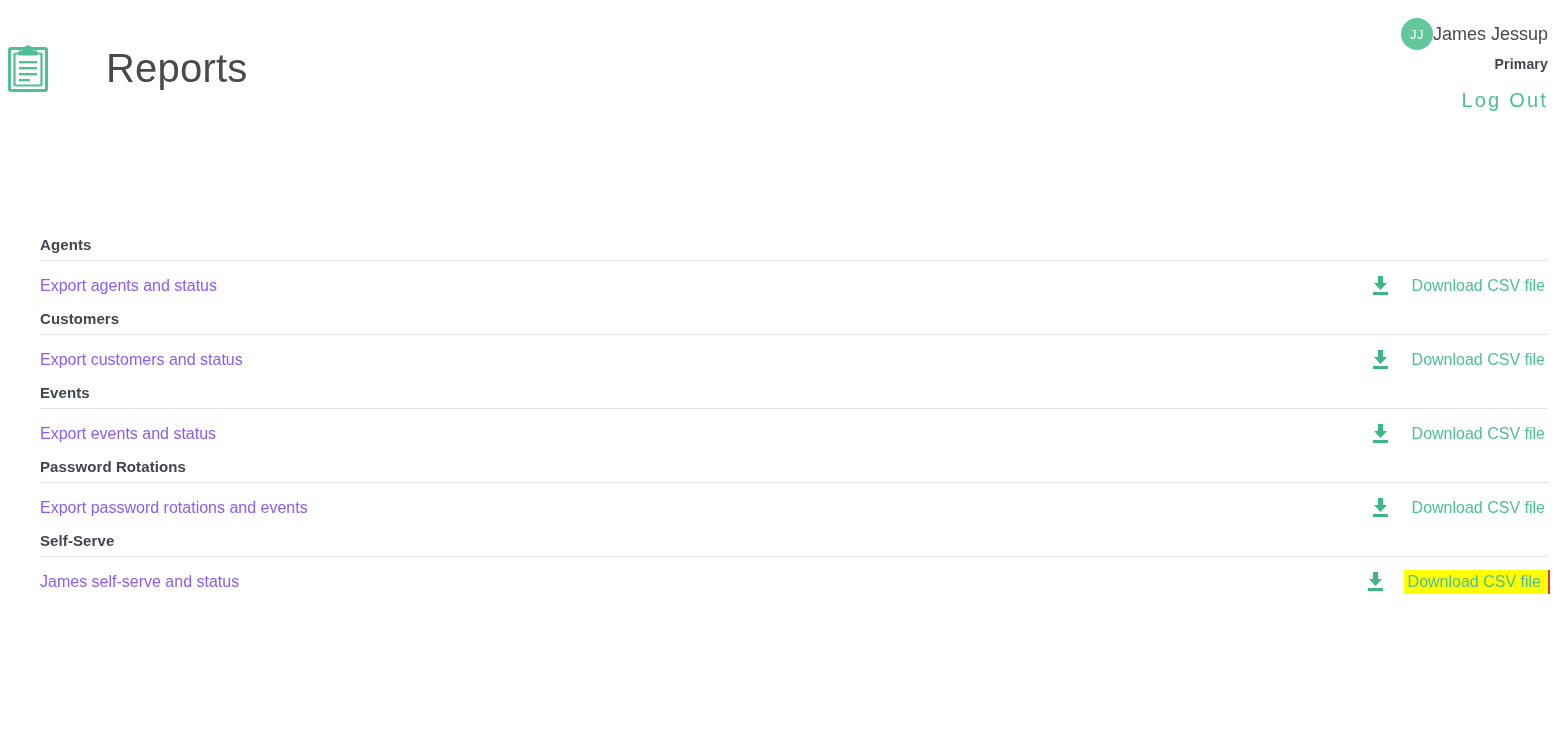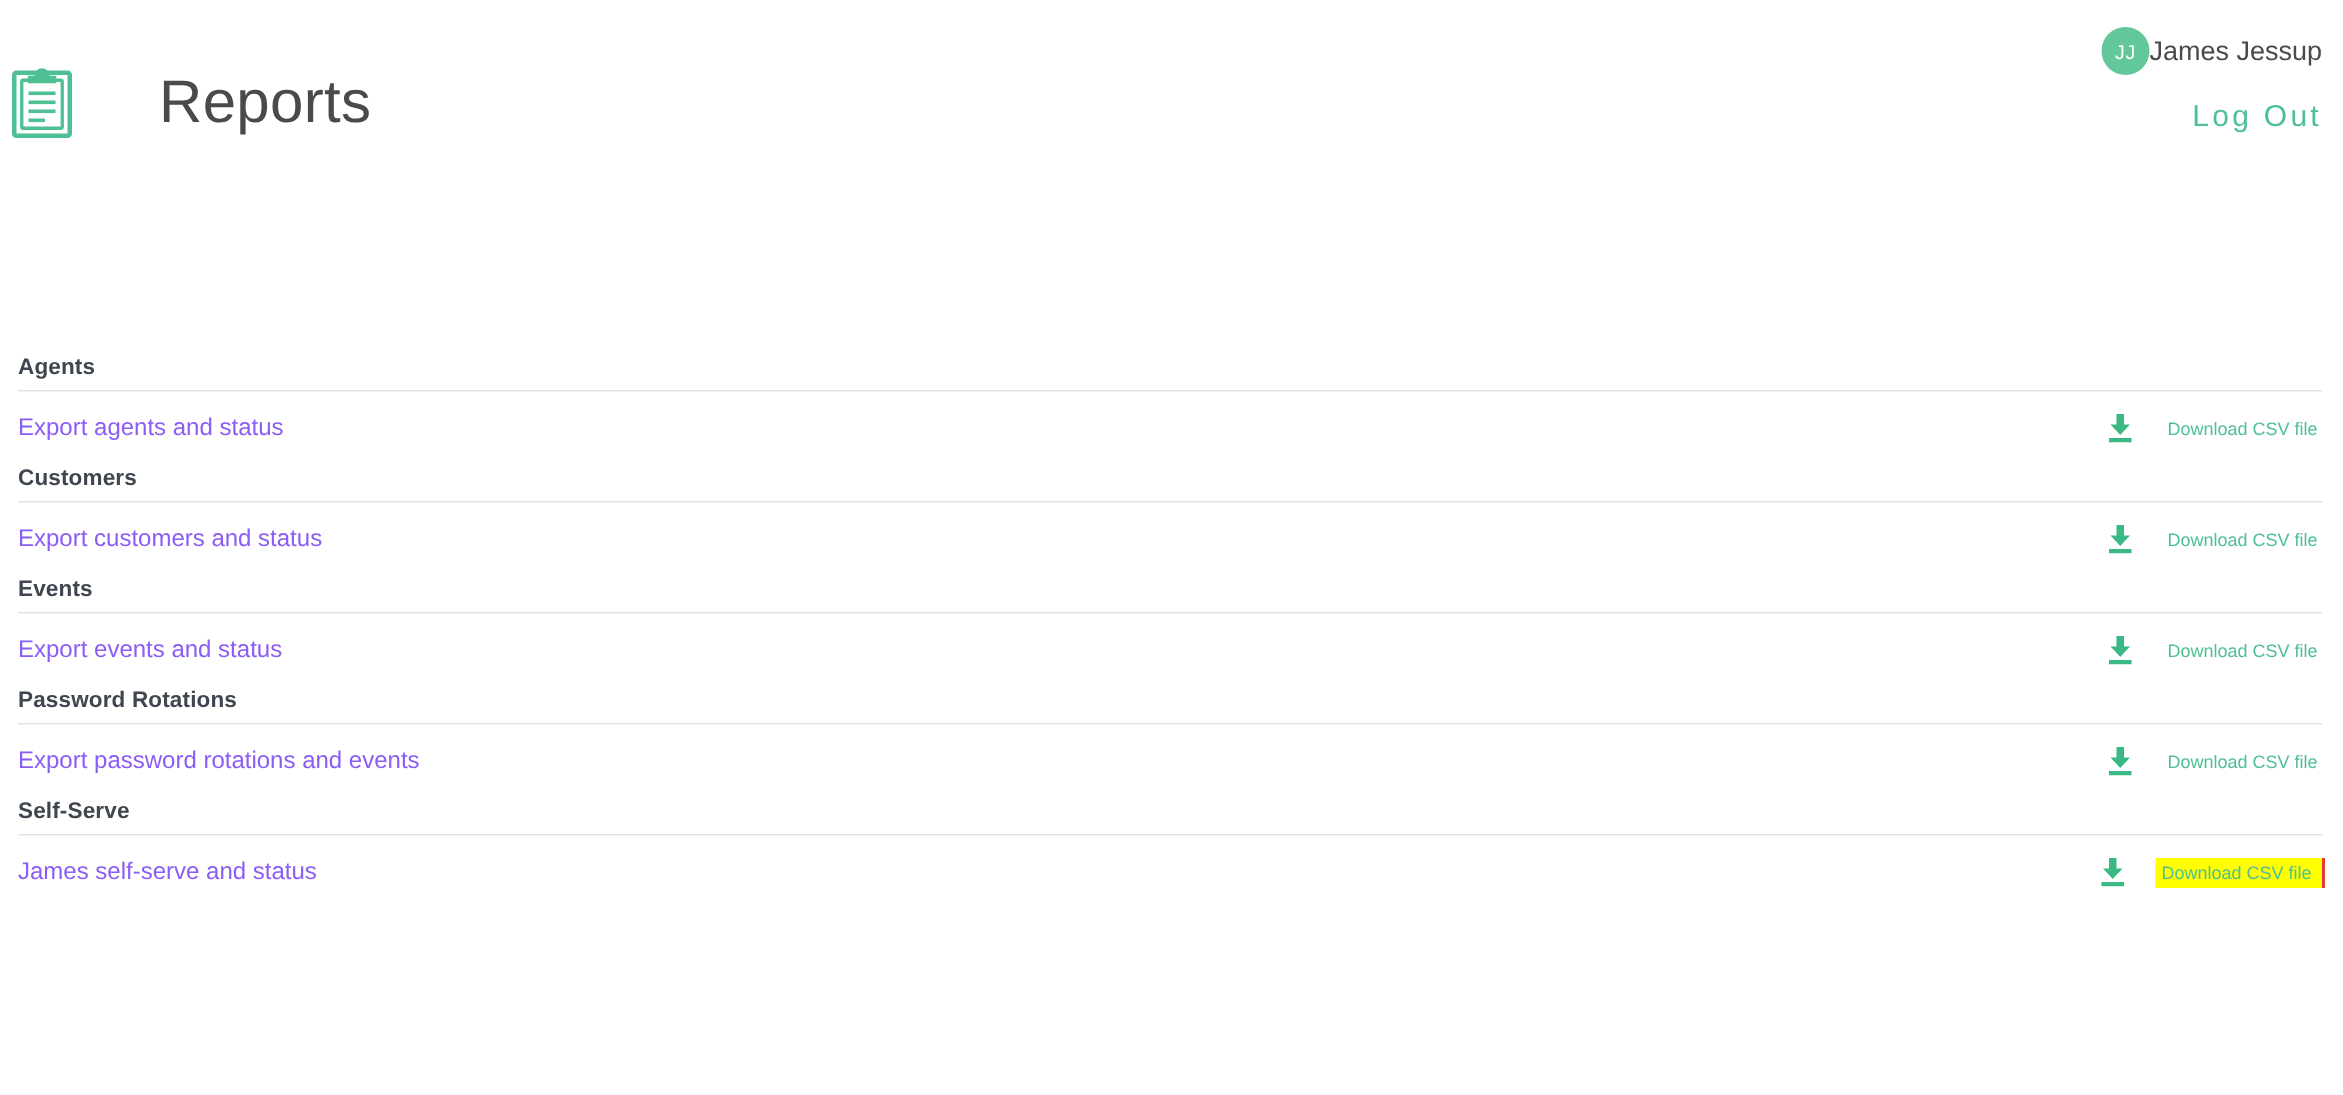--- a/index.html
+++ b/index.html
@@ -59,21 +59,21 @@
     margin-top: 17px;
     font-size: 20px;
     color: #4ec094;
     letter-spacing: 2.2px;
     text-decoration: none;
     cursor: pointer;
   }
 
   
   .reports { position: absolute; left: 0; top: 236px; width: 1562px; }
-  .section { padding: 0; }
+  .section { padding: 0; margin-left: 28px; }
   .section-header {
     padding: 0 14px 7px 12px;
     font-size: 15px;
     font-weight: bold;
     color: #3f4650;
     letter-spacing: 0.1px;
   }
   .divider {
     height: 1px;
     background: #e3e3e3;
@@ -85,21 +85,21 @@
     padding: 0 14px 0 12px;
   }
   .row-label {
     font-size: 16px;
     color: #8b5cf6;
     white-space: nowrap;
   }
   .download-link {
     display: flex; align-items: center;
     gap: 20px;
-    font-size: 12px;
+    font-size: 16px;
     color: #4ec094;
     text-decoration: none;
     cursor: pointer;
     white-space: nowrap;
   }
   .download-icon { width: 17px; height: 19px; display: block; flex: 0 0 auto; }
   .download-text { display: inline-block; padding: 2px 3px; }
   .report-row.is-highlighted .download-text {
     background: #ffff00;
     padding: 3px 7px 3px 4px;
@@ -126,20 +126,21 @@
         </svg>
       </span>
       <span class="page-title">Reports</span>
     </div>
 
     <div class="user-block">
       <div class="user-row">
         <span class="avatar">JJ</span>
         <span class="user-name">James Jessup</span>
       </div>
+      <div class="user-role">Primary</div>
       <a class="logout-link">Log Out</a>
     </div>
 
   </div>
 
   <div class="reports">
 
     <div class="section">
       <div class="section-header">Agents</div>
       <div class="divider"></div>

